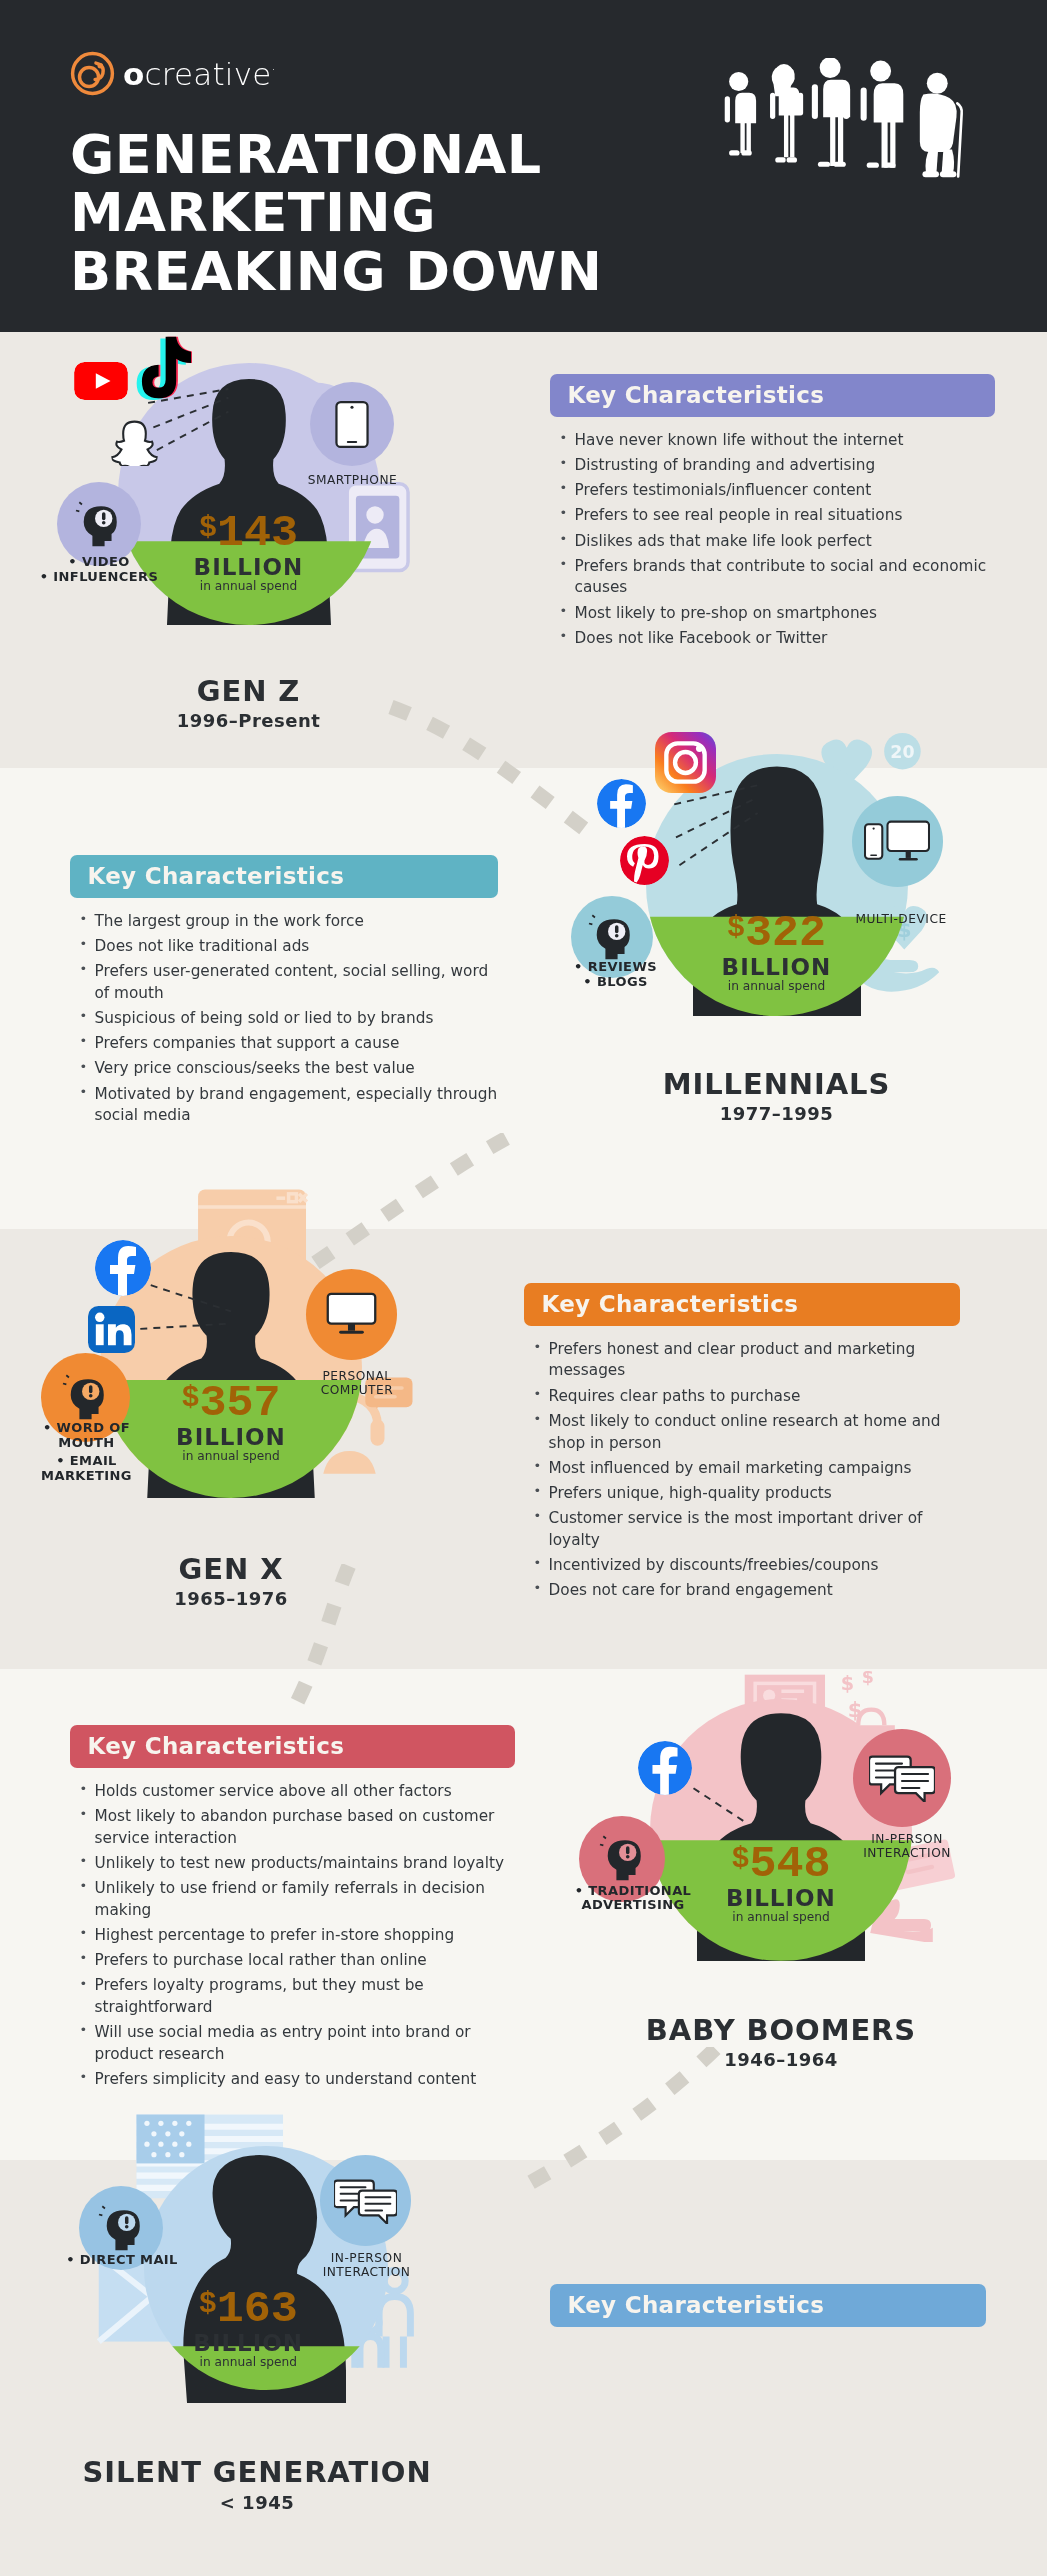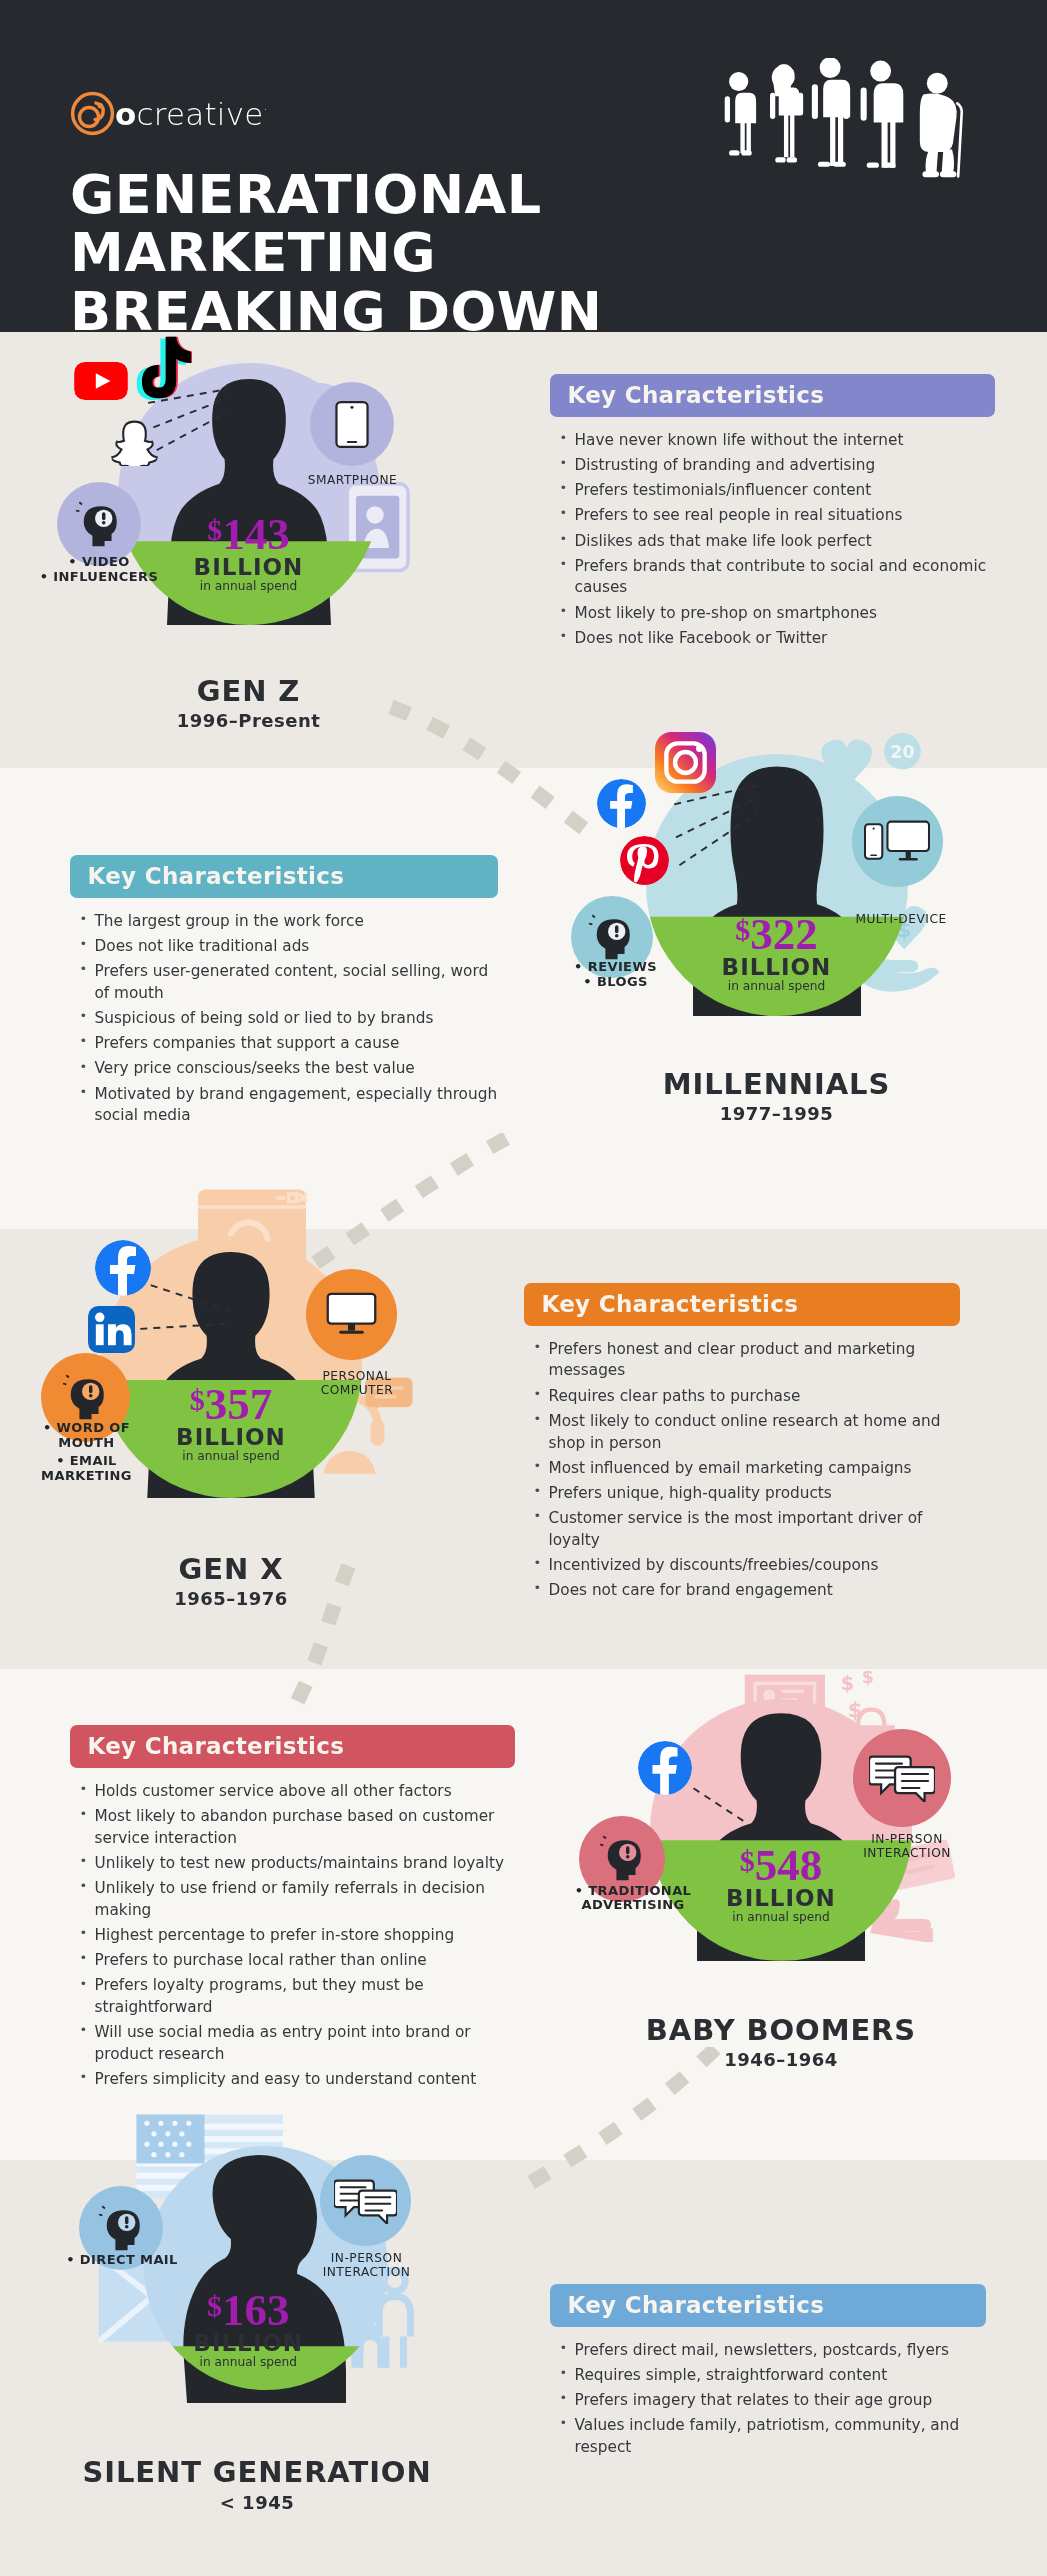--- a/index.html
+++ b/index.html
@@ -12,21 +12,21 @@
   }
   .page { width: 1047px; position: relative; overflow: hidden; }
 
   
   .header {
     background: #26292D;
     height: 332px;
     position: relative;
     padding: 51px 0 0 70px;
   }
-  .logo-row { display: flex; align-items: center; gap: 0; margin-top: 40px; }
+  .logo-row { display: flex; align-items: center; gap: 8px; }
   .logo-mark { width: 45px; height: 45px; position: relative; }
   .logo-text {
     color: #fff; font-size: 31px; letter-spacing: 0.2px;
     font-family: "DejaVu Sans", "Liberation Sans", sans-serif;
     font-weight: 300;
   }
   .logo-text b { font-weight: 700; }
   .logo-tm { font-size: 12.2px; vertical-align: super; }
   .title {
     margin-top: 30px;
@@ -83,22 +83,22 @@
     position: absolute; left: 26px; top: 12.2px;
     width: 262px; height: 262px; border-radius: 50%;
     background: #80C241; clip-path: inset(68% 0 0 0);
   }
   .person { position: absolute; left: 73px; top: 21px; width: 168px; height: 253px; }
   .spend {
     position: absolute; left: 0; right: 0; top: 162px;
     text-align: center; pointer-events: none;
   }
   .spend .amt {
-    font-size: 45px; font-weight: 800; color: #a21caf; line-height: .95;
-    font-family: Liberation Serif, serif;
+    font-size: 45px; font-weight: 800; color: #a16207; line-height: .95;
+    font-family: Liberation Mono, monospace;
   }
   .spend .amt .dollar { font-size: 30px; vertical-align: 8.7px; }
   .spend .bil {
     font-size: 23px; font-weight: 800; letter-spacing: 1px; color: #2C3034;
     margin-top: -1.7px;
   }
   .spend .sub { font-size: 12.2px; color: #2C3034; margin-top: -0.9px; }
 
   .gen-name {
     font-size: 29px; font-weight: 800; letter-spacing: 0.9px;
@@ -739,23 +739,17 @@
             <div>INTERACTION</div>
         </div>
       </div>
 
       <div class="gen-name" style="margin-top:7px">Silent Generation</div>
       <div class="gen-years">&lt; 1945</div>
     </div>
 
     <div class="kc" style="left:550px; top:124px; width:436px;">
       <div class="kc-head" style="background:#6FA9D8">Key Characteristics</div>
-      <ul>
-        <li>Prefers direct mail, newsletters, postcards, flyers</li>
-        <li>Requires simple, straightforward content</li>
-        <li>Prefers imagery that relates to their age group</li>
-        <li>Values include family, patriotism, community, and respect</li>
-      </ul>
     </div>
   </div>
 
 </div>
 
 
 </body></html>

